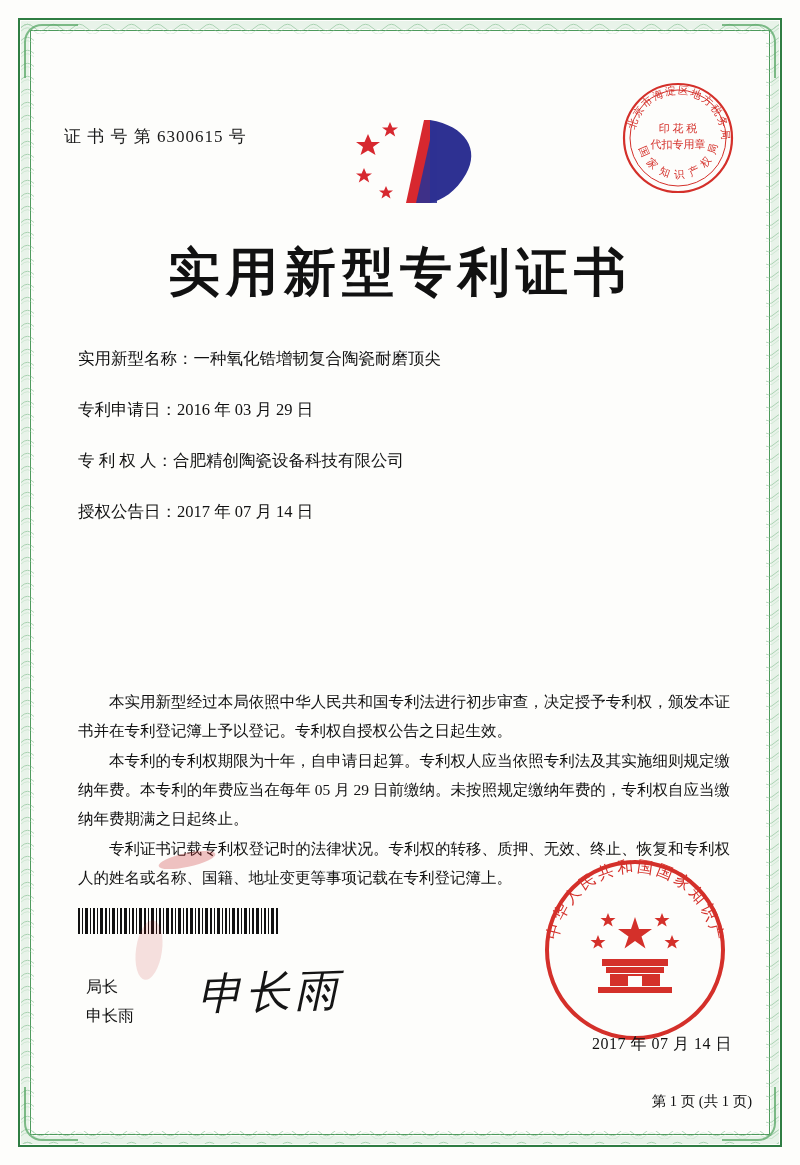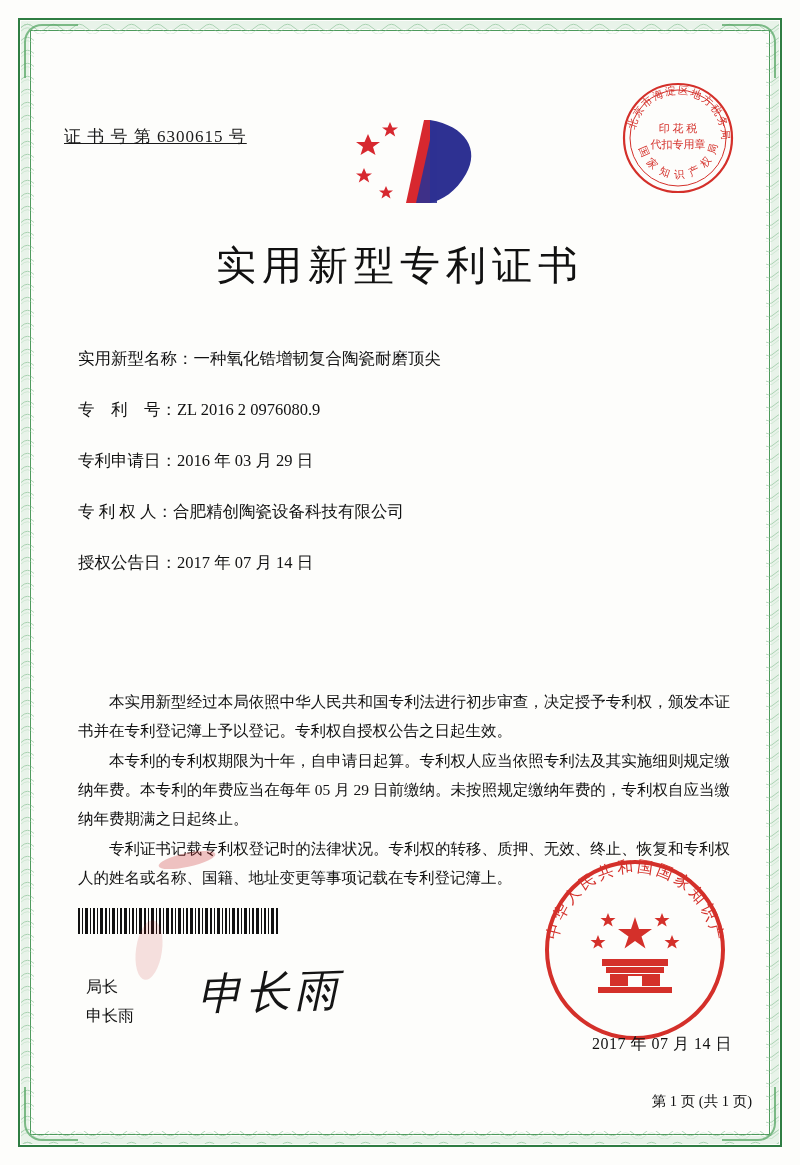--- a/index.html
+++ b/index.html
@@ -60,21 +60,20 @@
     left: 48px; top: 48px; right: 48px; bottom: 48px;
   }
   .cert-no {
     position: absolute;
     left: 16px;
     top: 77px;
     font-size: 17px;
     letter-spacing: 1px;
     color: #1a1a1a;
     font-family: "Liberation Serif","DejaVu Serif",serif;
-    text-decoration: underline;
   }
   .logo {
     position: absolute;
     left: 290px;
     top: 60px;
     width: 150px;
     height: 110px;
   }
   .tax-stamp {
     position: absolute;
@@ -82,22 +81,22 @@
     top: 30px;
     width: 120px;
     height: 120px;
   }
   .title {
     position: absolute;
     top: 190px;
     left: 0;
     width: 100%;
     text-align: center;
-    font-size: 40px;
-    font-weight: normal;
+    font-size: 52px;
+    font-weight: bold;
     letter-spacing: 6px;
     color: #111;
     font-family: "Liberation Serif","DejaVu Serif",serif;
   }
   .fields {
     position: absolute;
     top: 300px;
     left: 30px;
     right: 8px;
   }
@@ -241,23 +240,20 @@
       </text>
       <text x="60" y="54" text-anchor="middle" font-size="11" fill="#d4302a" font-family="'Liberation Serif',serif">印 花 税</text>
       <text x="60" y="70" text-anchor="middle" font-size="11" fill="#d4302a" font-family="'Liberation Serif',serif">代扣专用章</text>
     </svg>
 
     <div class="title">实用新型专利证书</div>
 
     <div class="fields">
       <div class="field">
         <span class="lbl">实用新型名称：</span><span class="val">一种氧化锆增韧复合陶瓷耐磨顶尖</span>
-      </div>
-      <div class="field">
-        <span class="lbl">专　利　号：</span><span class="val">ZL 2016 2 0976080.9</span>
       </div>
       <div class="field">
         <span class="lbl">专利申请日：</span><span class="val">2016 年 03 月 29 日</span>
       </div>
       <div class="field">
         <span class="lbl">专 利 权 人：</span><span class="val">合肥精创陶瓷设备科技有限公司</span>
       </div>
       <div class="field">
         <span class="lbl">授权公告日：</span><span class="val">2017 年 07 月 14 日</span>
       </div>

